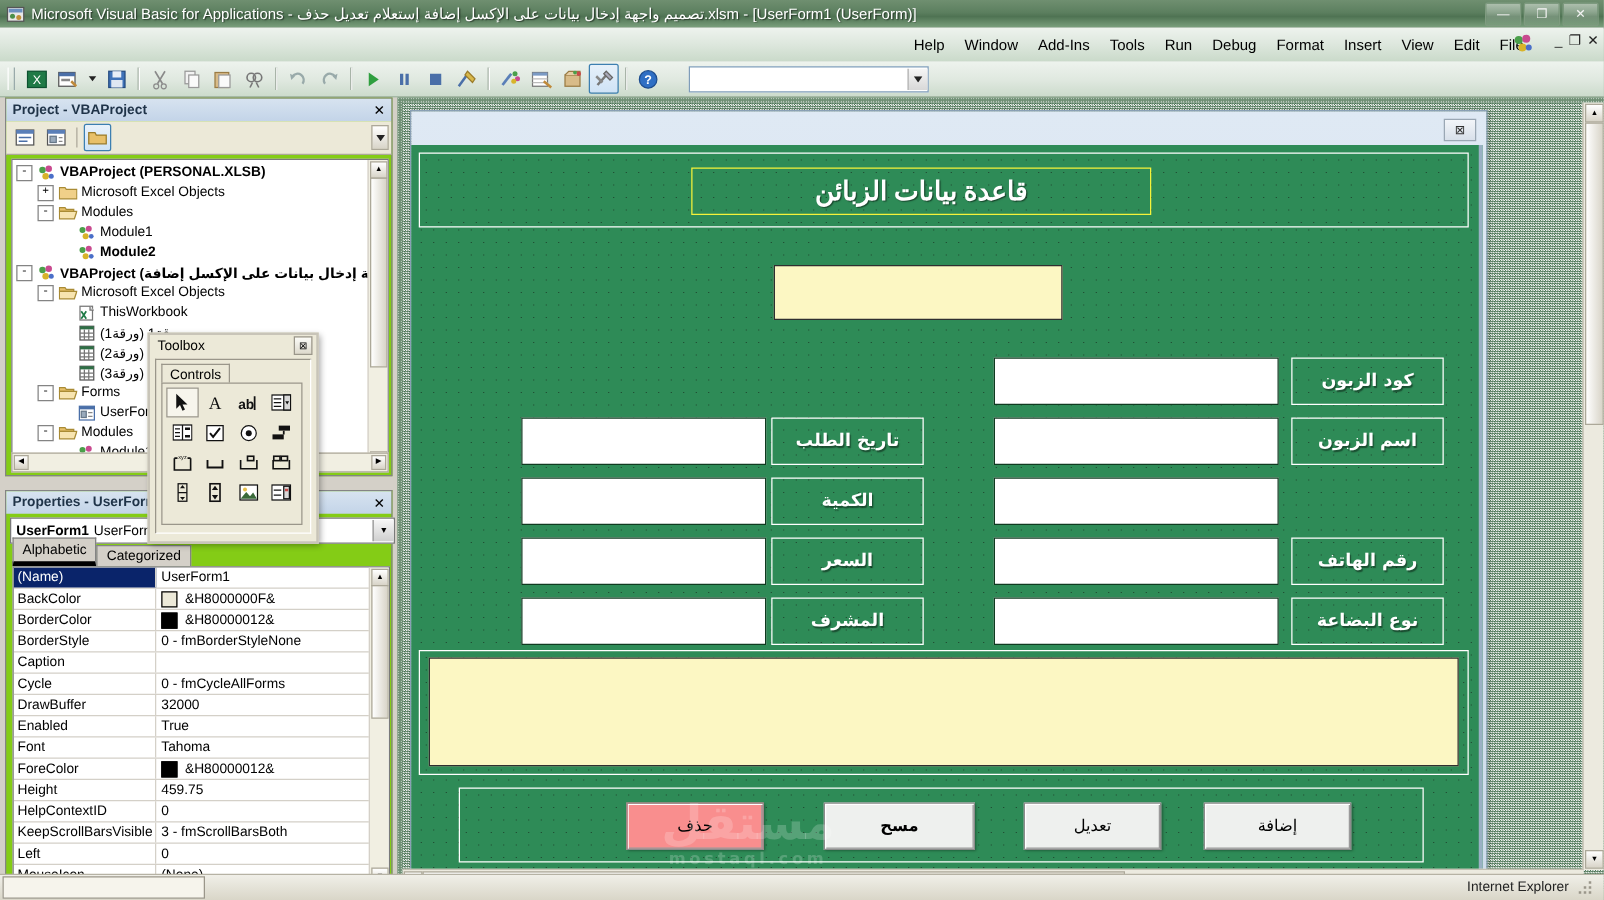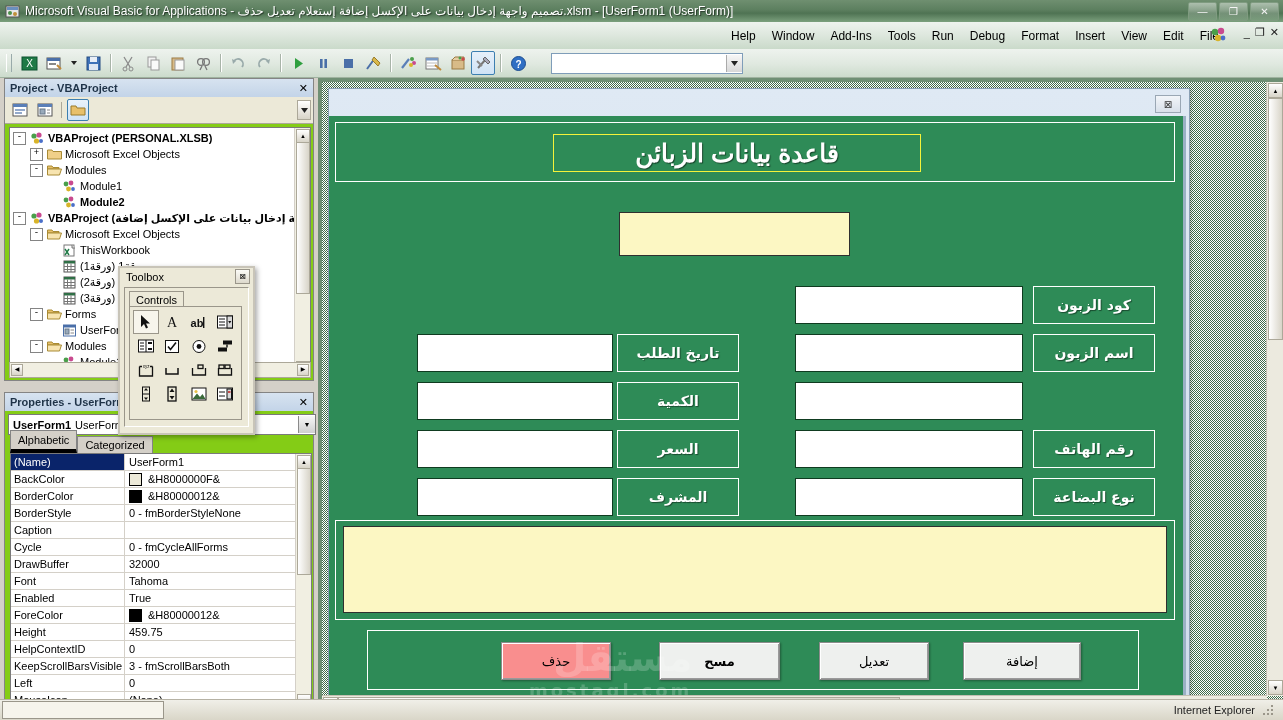--- a/index.html
+++ b/index.html
@@ -115,23 +115,23 @@
        background:#2e8b57;
        background-image:radial-gradient(#1d3b28 0.55px,transparent 0.6px);
        background-size:10px 10px;background-position:3px 3px;
        border-right:3px solid #9ab0c4;}
   .uf-band{position:absolute;background:#2e8b57;
        background-image:radial-gradient(#1d3b28 0.55px,transparent 0.6px);background-size:10px 10px;
        border:1px solid #ffffff;box-sizing:border-box;}
   .uf-title{
       position:absolute;border:1px solid #f5f33a;box-sizing:border-box;
       display:flex;align-items:center;justify-content:center;
-      color:#fff;font-weight:bold;font-size:25px;direction:rtl;
+      color:#fff;font-weight:bold;font-size:21px;direction:rtl;
       text-shadow:1px 1px 1px rgba(0,0,0,.5);
-      font-family:Liberation Sans, sans-serif;
+      font-family:Liberation Serif, serif;
   }
   .uf-label{
       position:absolute;border:1px solid #ffffff;box-sizing:border-box;
       display:flex;align-items:center;justify-content:center;
       color:#fff;font-weight:bold;font-size:14px;direction:rtl;
       text-shadow:1px 1px 1px rgba(0,0,0,.45);
       font-family:"DejaVu Sans","Liberation Sans",sans-serif;
   }
   .uf-input{position:absolute;background:#fff;border:1px solid #0f3b20;box-sizing:border-box;}
   .uf-box-yellow{position:absolute;background:#fcf7c3;border:1px solid #2f2f2f;box-sizing:border-box;}
@@ -140,21 +140,21 @@
       box-shadow:inset 1px 1px 0 #fff, inset -1px -1px 0 #9a9a9a, 1px 1px 2px rgba(0,0,0,.35);
       display:flex;align-items:center;justify-content:center;font-size:13px;color:#000;direction:rtl;
       font-family:"DejaVu Sans","Liberation Sans",sans-serif;
   }
   .uf-btn.danger{background:#f98e8e;}
   .watermark{
       position:absolute;left:520px;top:612px;color:rgba(255,255,255,.20);
       font-size:38px;font-weight:bold;direction:rtl;pointer-events:none;
       font-family:"DejaVu Sans",sans-serif;letter-spacing:1px;
   }
-  .watermark .sub{font-size:18px;display:block;text-align:center;letter-spacing:3px;}
+  .watermark .sub{font-size:13px;display:block;text-align:center;letter-spacing:3px;}
   .mdi-scrollv{position:absolute;right:0;top:0;width:16px;bottom:16px;background:#eceadf;border-left:1px solid #c3c0b2;}
   .mdi-scrollh{position:absolute;left:0;right:16px;bottom:0;height:16px;background:#eceadf;border-top:1px solid #c3c0b2;}
   
   .statusbar{position:absolute;left:0;bottom:0;width:1283px;height:20px;
       background:linear-gradient(180deg,#f0efe8,#d9d6c8);border-top:1px solid #b6b2a4;display:flex;align-items:center;}
   .status-field{height:16px;margin-left:2px;border:1px solid #9a968a;background:#f6f4ec;}
   .status-right{margin-left:auto;display:flex;align-items:center;gap:6px;padding-right:6px;font-size:11px;color:#222;}
   .resizer{width:14px;height:14px;margin-right:2px;}
 </style>
 </head>
@@ -632,29 +632,29 @@
                 <span>0 - fmCycleAllForms</span>
               </div>
             </div>
             <div class="grow">
               <div class="gk">DrawBuffer</div>
               <div class="gv">
                 <span>32000</span>
               </div>
             </div>
             <div class="grow">
+              <div class="gk">Enabled</div>
+              <div class="gv">
+                <span>True</span>
+              </div>
+            </div>
+            <div class="grow">
               <div class="gk">Font</div>
               <div class="gv">
                 <span>Tahoma</span>
-              </div>
-            </div>
-            <div class="grow">
-              <div class="gk">Enabled</div>
-              <div class="gv">
-                <span>True</span>
               </div>
             </div>
             <div class="grow">
               <div class="gk">ForeColor</div>
               <div class="gv">
                 <span class="sw" style="background: rgb(0, 0, 0);"></span>
                 <span>&amp;H80000012&amp;</span>
               </div>
             </div>
             <div class="grow">

